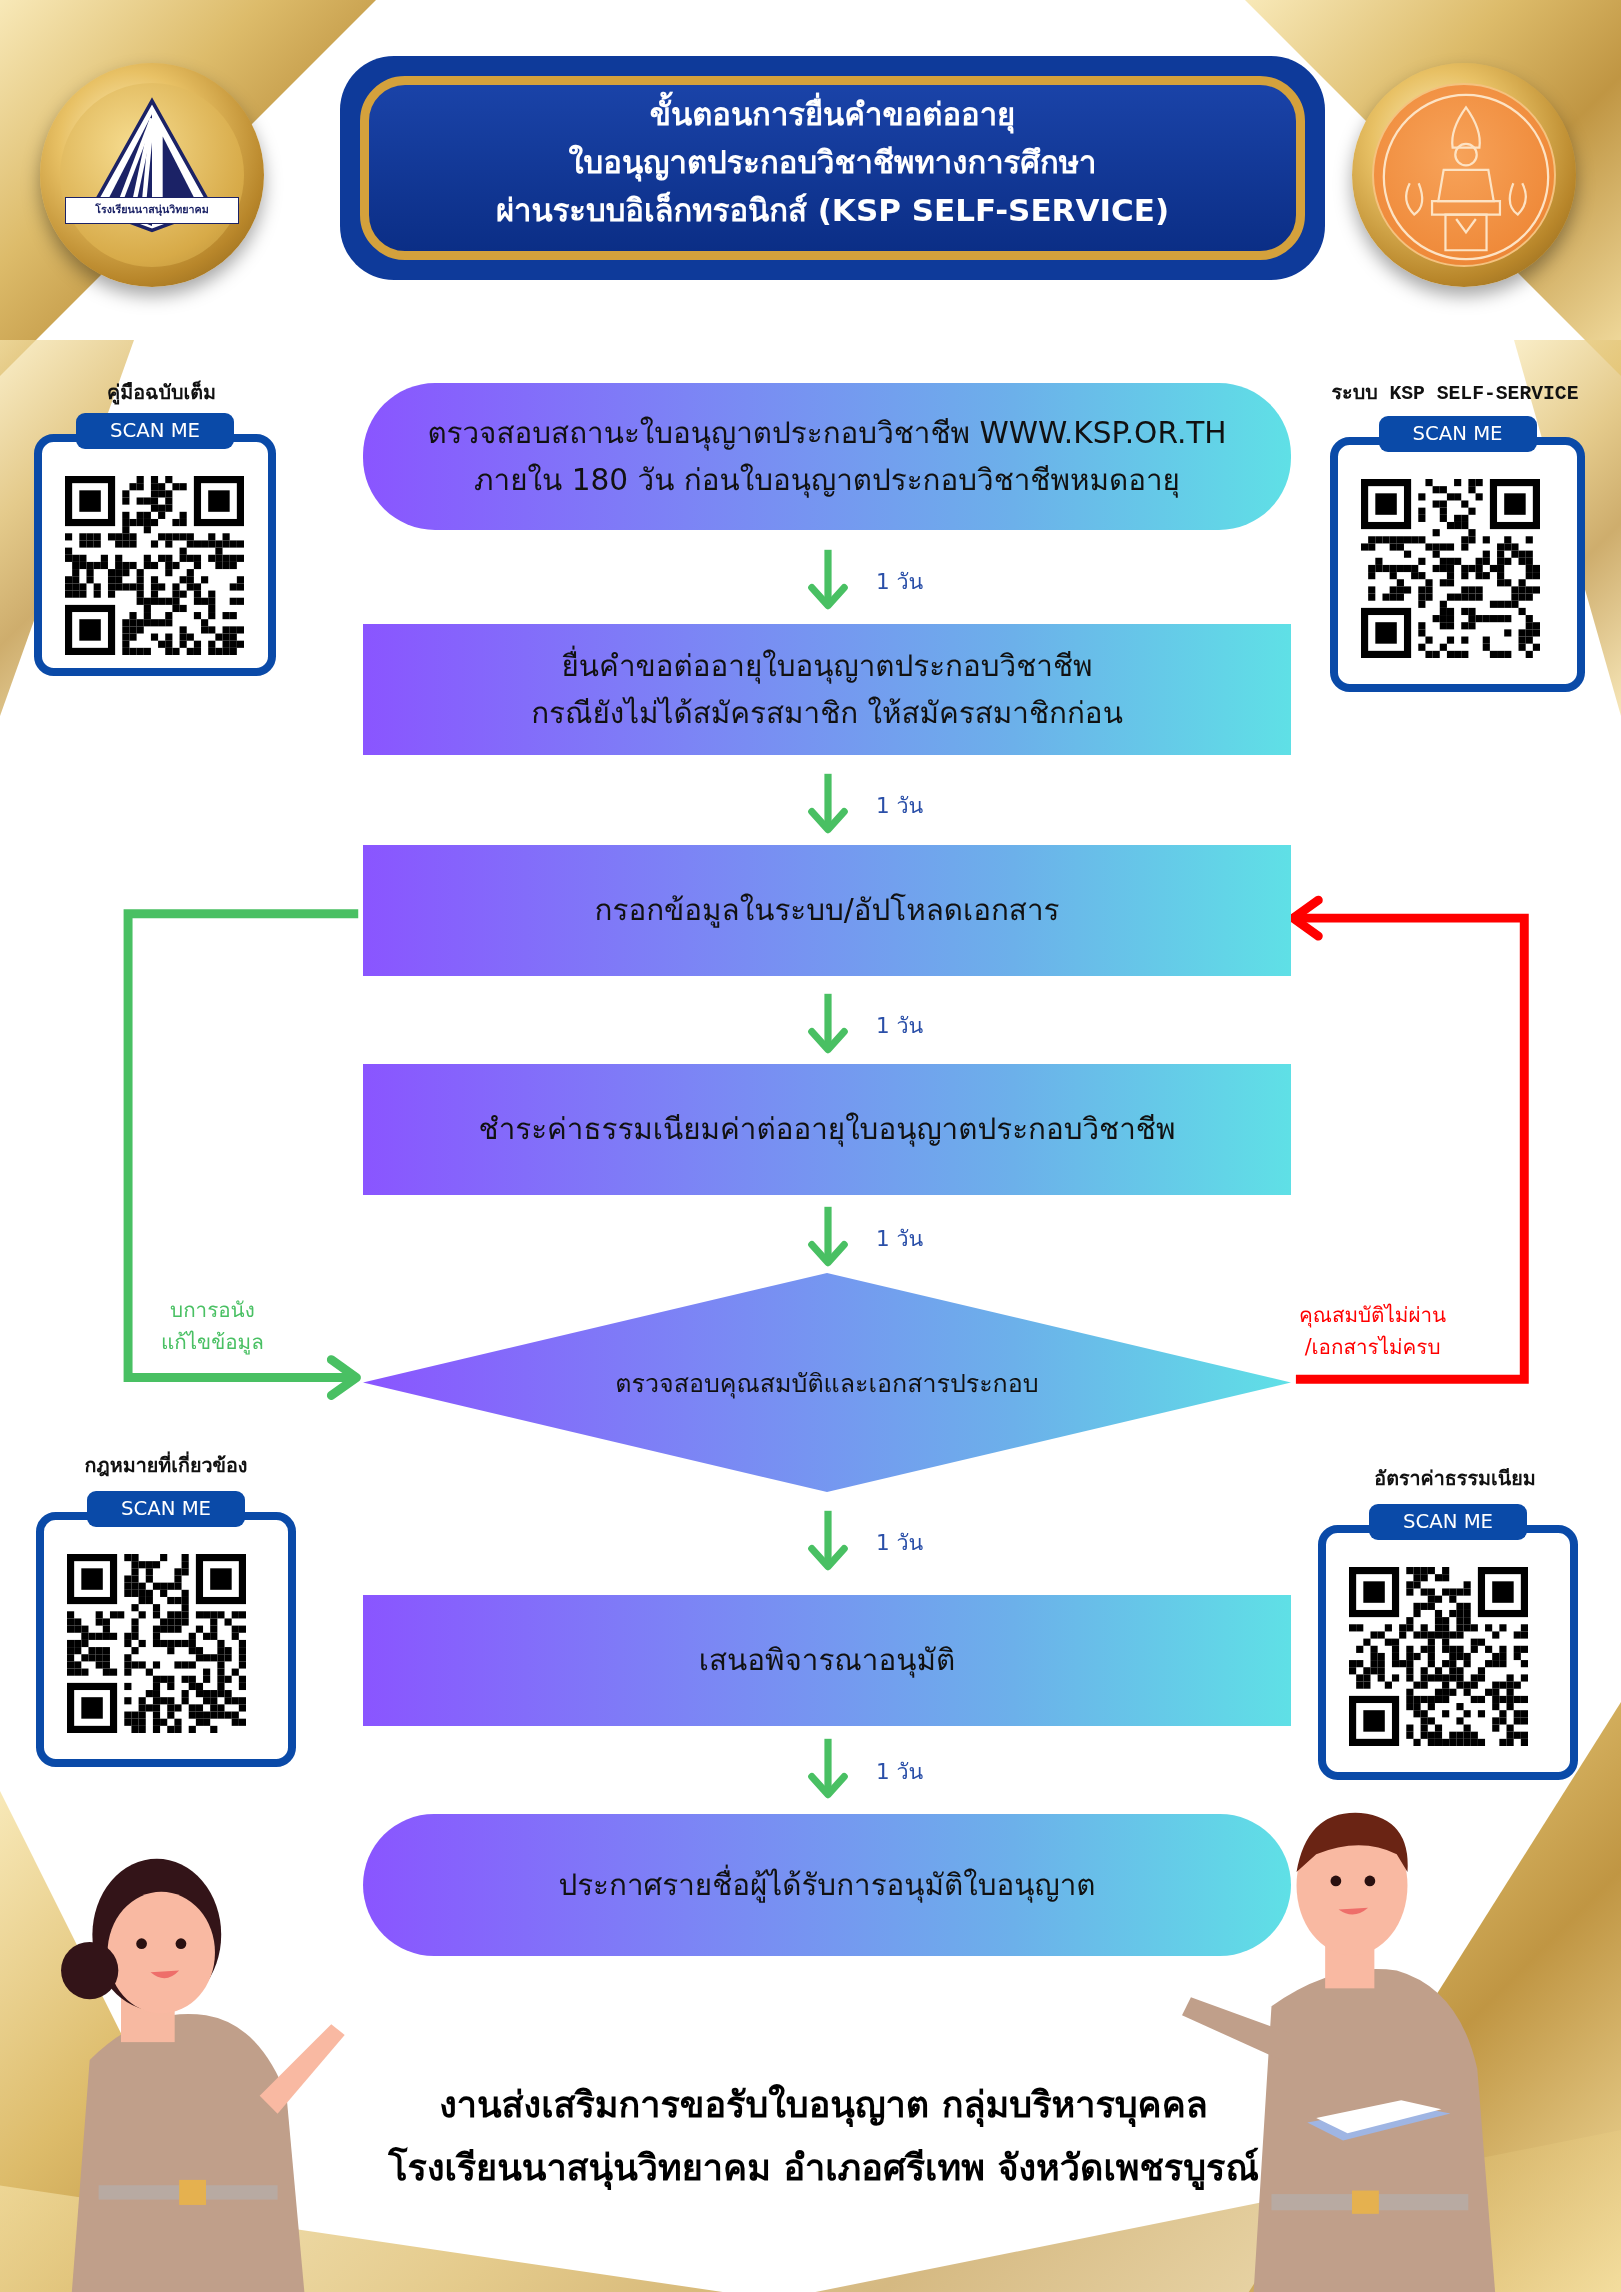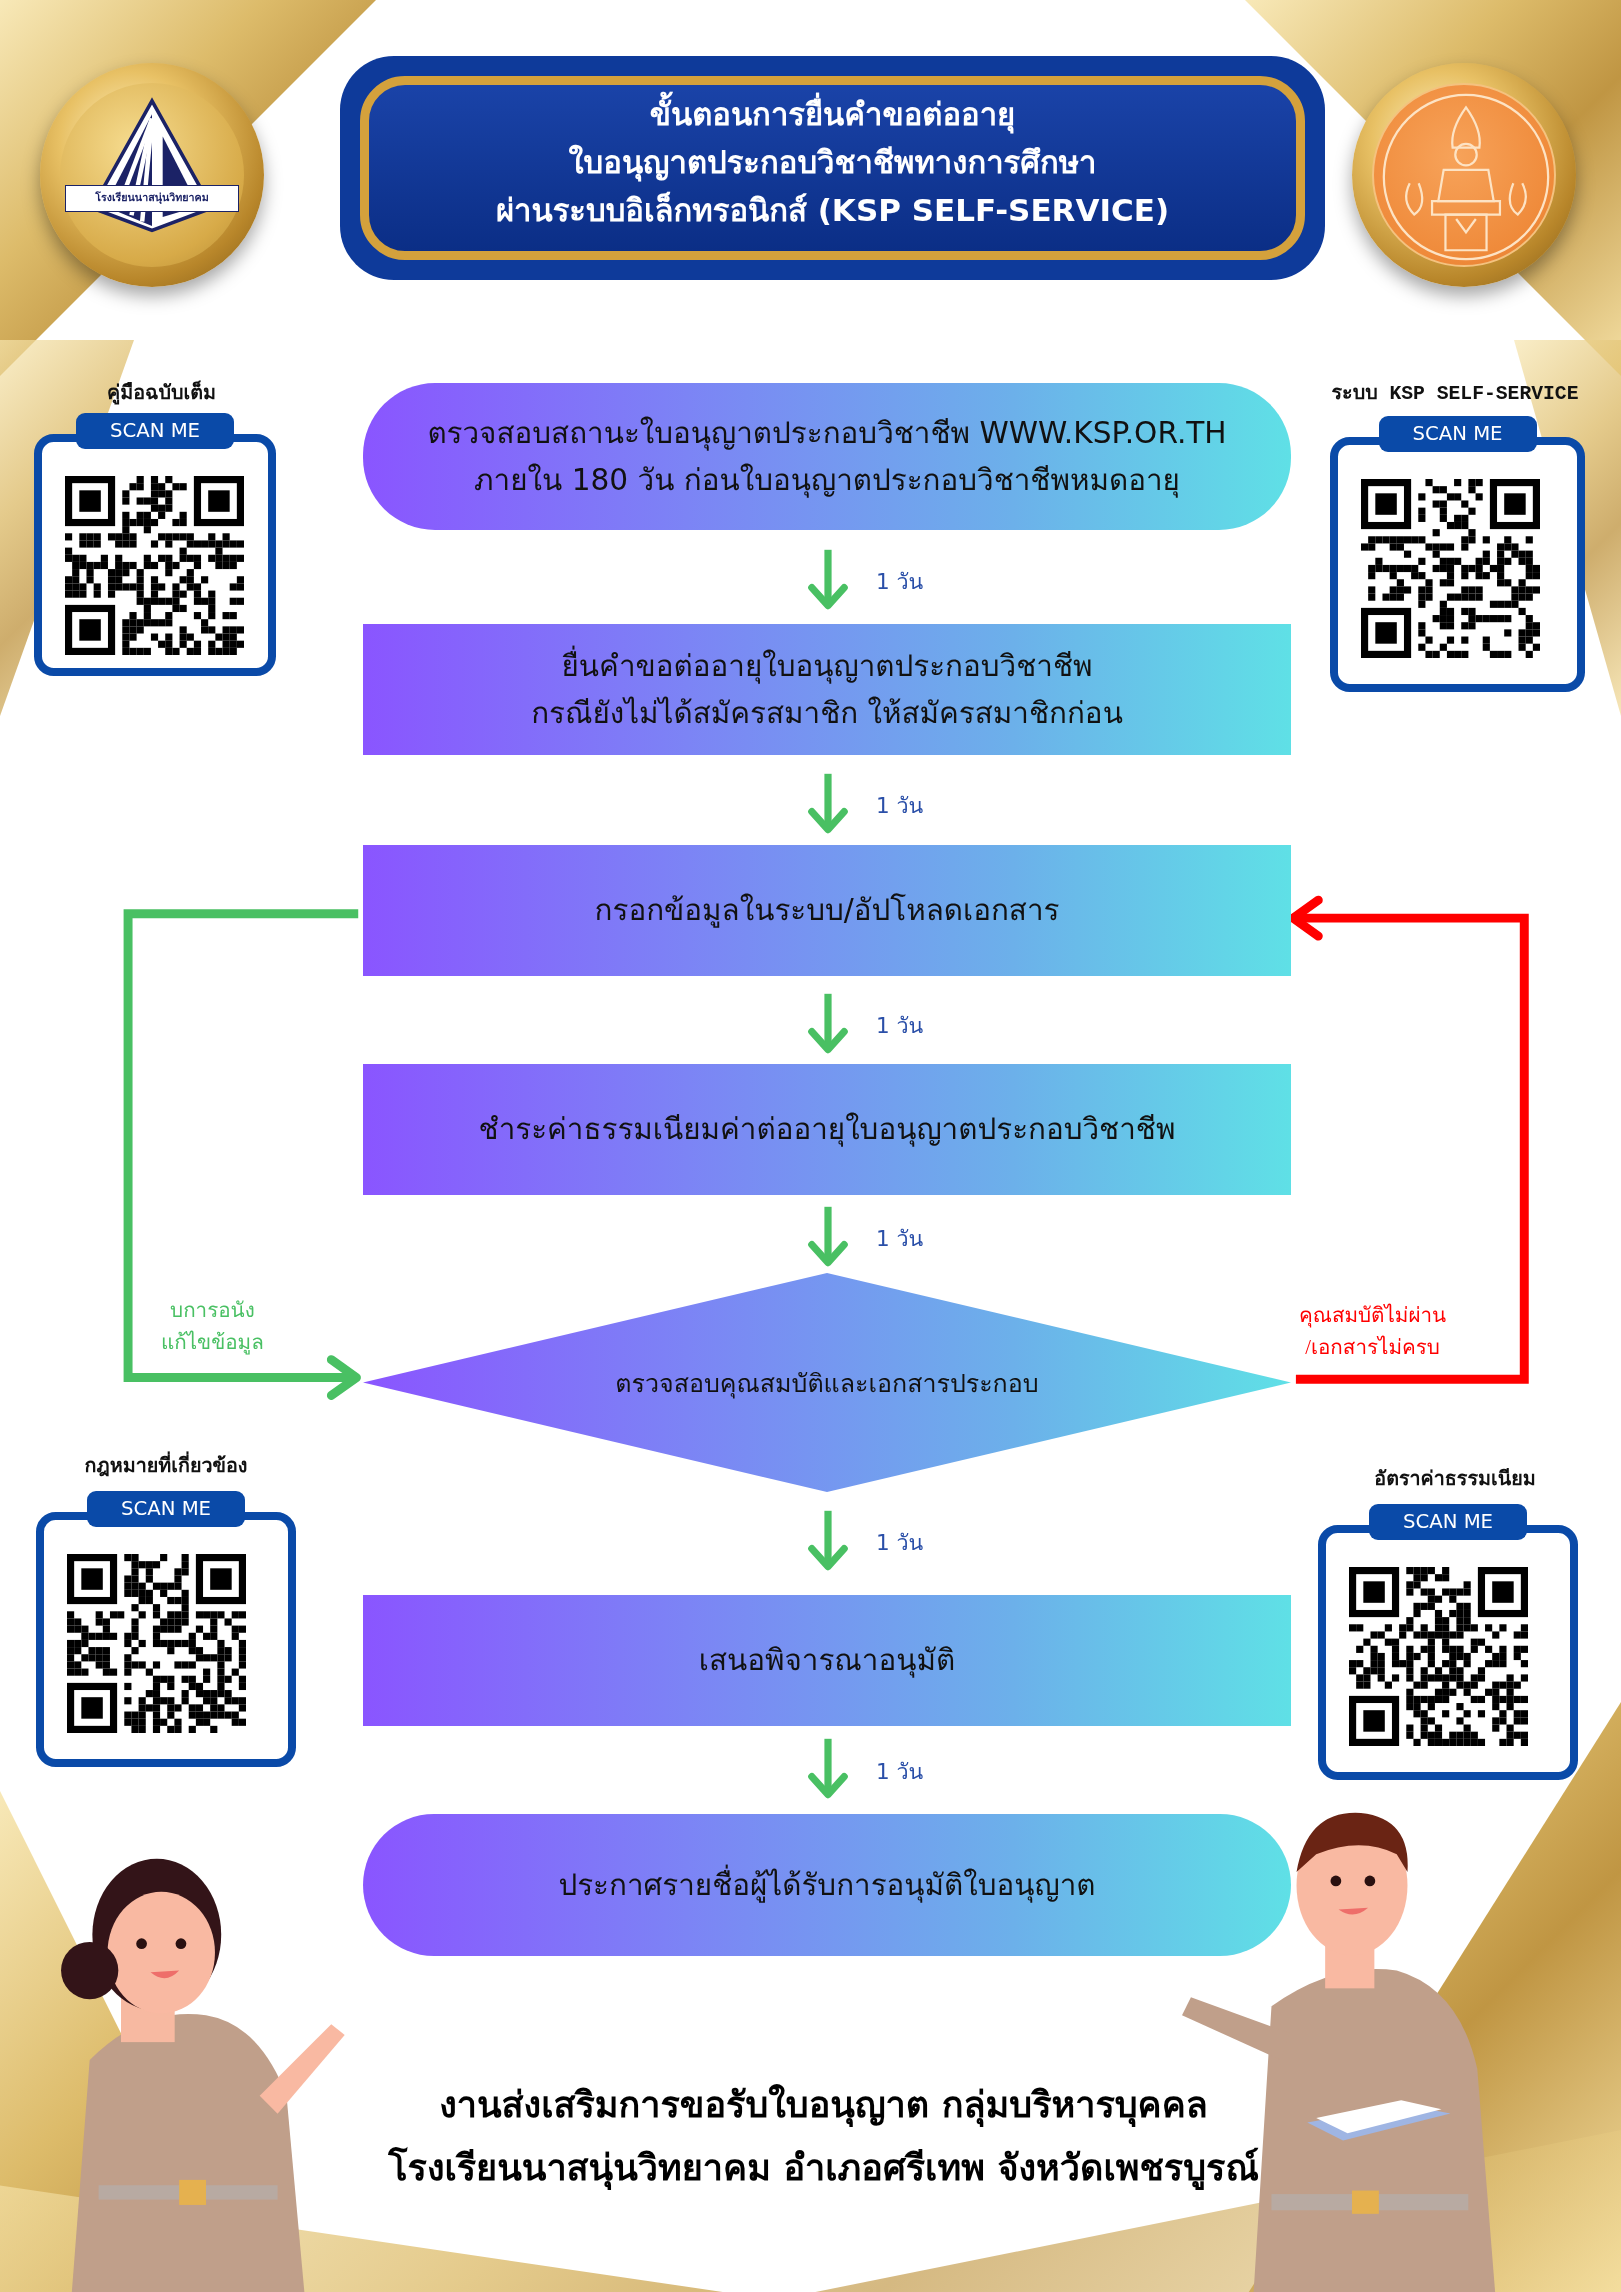--- a/index.html
+++ b/index.html
@@ -16,21 +16,21 @@
   #gold-br { right:0; bottom:0; width:466px; height:591px; clip-path:polygon(100% 0,100% 100%,20% 100%); opacity:.9; }
   #gold-br2 { right:0; bottom:0; width:1621px; height:233px; clip-path:polygon(100% 100%,100% 30%,50% 100%); opacity:.6; }
 
   
   .logo-ring { position:absolute; width:224px; height:224px; border-radius:50%; background:radial-gradient(circle at 40% 35%,#fff4c8 0%,#e8c165 35%,#b8862a 70%,#7a5514 100%); box-shadow:0 9px 18px rgba(0,0,0,.35); }
   #logo-school { left:40px; top:63px; }
   #logo-ksp { left:1352px; top:63px; }
   .logo-inner { position:absolute; left:19.7px; top:19.7px; width:184px; height:184px; border-radius:50%; }
   #logo-school .logo-inner { background:radial-gradient(circle at 40% 35%,#f6dc8f,#d7aa48 70%,#b58a32); }
   #logo-ksp .logo-inner { background:radial-gradient(circle at 45% 40%,#f7a35a,#ef8a3a 70%,#d9722a); border:2.7px solid #f4c27f; box-sizing:border-box; }
-  .ribbon { position:absolute; left:25px; top:122px; width:174px; height:27px; background:#fff; border:1.8px solid #1b2266; box-sizing:border-box; font-size:10.7px; color:#1b2266; text-align:center; line-height:23px; font-weight:bold; }
+  .ribbon { position:absolute; left:25px; top:134px; width:174px; height:27px; background:#fff; border:1.8px solid #1b2266; box-sizing:border-box; font-size:10.7px; color:#1b2266; text-align:center; line-height:23px; font-weight:bold; }
 
   
   #header { position:absolute; left:340px; top:56px; width:985px; height:224px; }
   #header .outer { position:absolute; inset:0; background:#0e3a9a; border-radius:54px; }
   #header .frame { position:absolute; left:19.7px; top:19.7px; right:19.7px; bottom:19.7px; border:9px solid #d4a13c; border-radius:45px; background:linear-gradient(180deg,#1a43a8,#0b2e86); }
   #header .titles { position:absolute; left:0; right:0; top:34px; text-align:center; color:#ffffff; font-weight:bold; font-size:31px; line-height:48px; }
 
   
   .qr-title { position:absolute; font-family:Liberation Mono, monospace; font-weight:bold; font-size:19.7px; color:#111; text-align:center; }
   .qr-card { position:absolute; width:242px; height:242px; border:8px solid #0a4aa8; border-radius:19.7px; background:#fff; box-sizing:border-box; }
@@ -47,21 +47,21 @@
   #step-6 { top:1587px; height:131px;margin-top:8px; }
   #step-7 { top:1814px; height:142px; }
   #decision { position:absolute; left:363px; top:1273px; width:928px; height:219px; }
   #decision-text { position:absolute; left:363px; top:1273px; width:928px; height:219px; display:flex; align-items:center; justify-content:center; font-size:25px; color:#111; }
 
   .arrow { position:absolute; width:54px; height:63px; }
   .day-label { position:absolute; font-size:21.5px; color:#2a4fa8; }
 
   .loop-label { position:absolute; font-size:20.6px; text-align:center; line-height:32px; }
   #loop-green-label { left:161px; top:1294px; color:#49c063; }
-  #loop-red-label { left:1299px; top:1299px; color:#ff0000;font-family:Liberation Serif, serif; }
+  #loop-red-label { left:1299px; top:1299px; color:#ff0000; }
 
   #footer { position:absolute; left:340px; top:2073px; width:967px; text-align:center; color:#000000; font-weight:bold; font-size:36px; line-height:63px; }
 
   .person { position:absolute; }
 </style>
 </head>
 <body>
 
 <div class="gold" id="gold-tl"></div>
 <div class="gold" id="gold-tr"></div>

